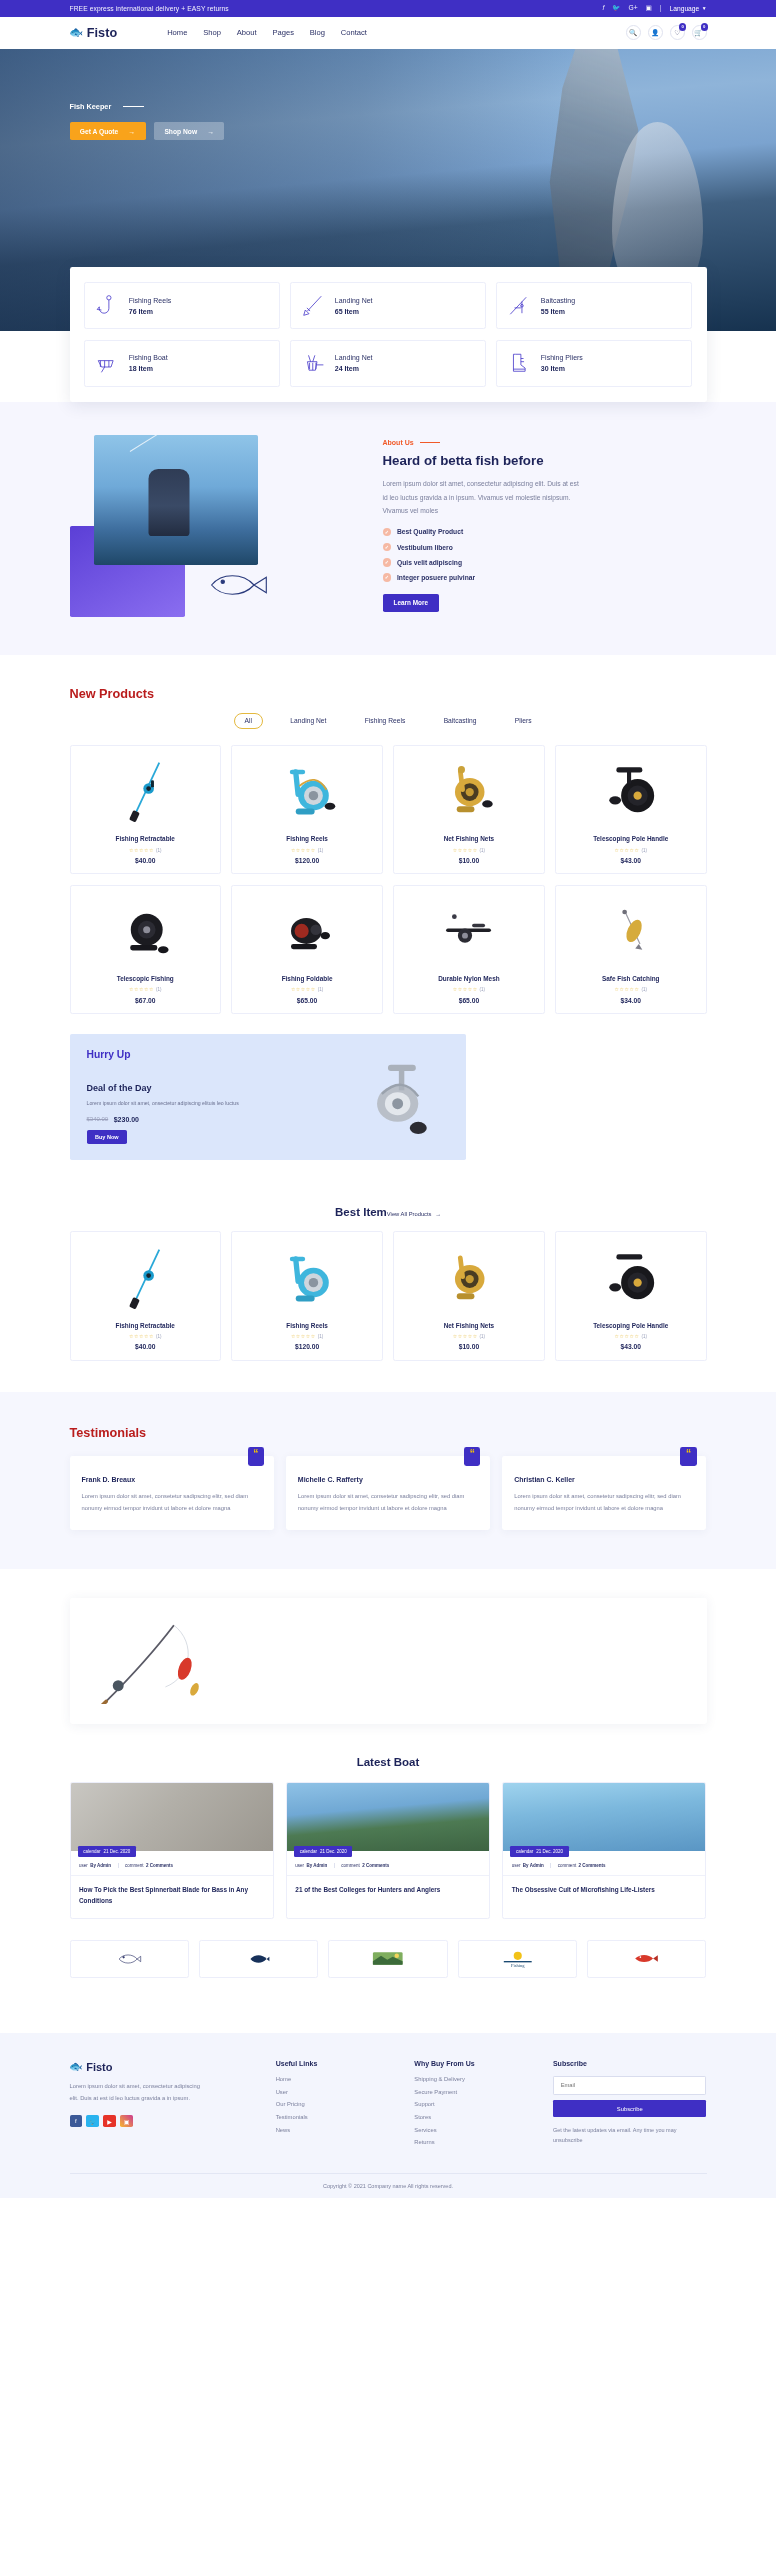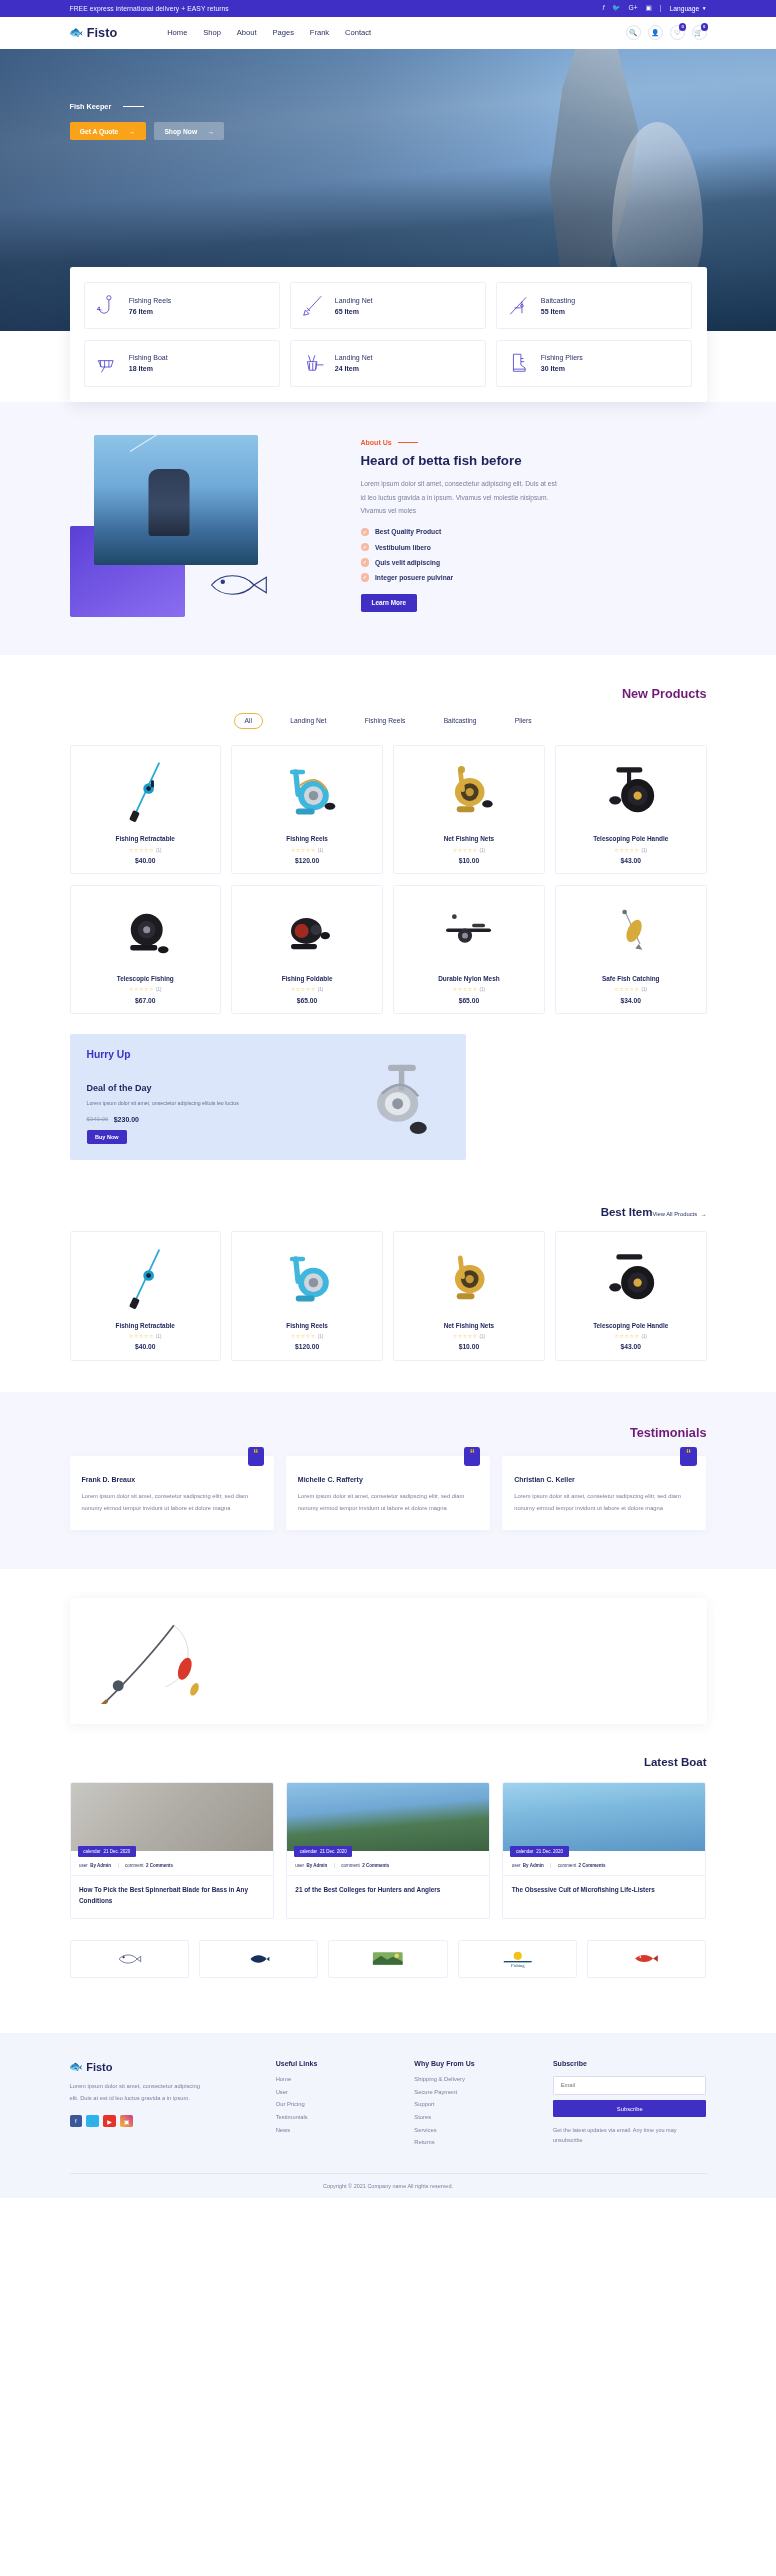--- a/index.html
+++ b/index.html
@@ -91,21 +91,21 @@
   .cat-card {
     border:0.6px solid #eceefa; border-radius:2.4px; padding:9.7px 8.5px;
     display:flex; align-items:center; gap:9.7px; min-height:47px; cursor:pointer; background:#fff;
   }
   .cat-ico { width:25.5px; height:25.5px; color:#4436c9; flex-shrink:0; }
   .cat-name { font-size:7px; color:#2b3166; margin-bottom:3.6px; }
   .cat-count { font-size:7px; font-weight:bold; color:#1d2359; }
 
   
   .about-sect { background:#f6f6fe; padding:33px 0 38px; }
-  .about-grid { display:flex; align-items:flex-start; }
+  .about-grid { display:flex; gap:22px; align-items:flex-start; }
   .about-visual { position:relative; width:291px; height:182px; }
   .av-purple {
     position:absolute; left:0; bottom:0; width:115px; height:91px;
     background:linear-gradient(150deg,#5b3fd6,#8a6ef0); border-radius:1.8px;
   }
   .av-yellow-sm { position:absolute; left:72px; top:13.3px; width:23px; height:23px; background:#f7c600; }
   .av-yellow-bg { position:absolute; left:106px; top:90px; width:28px; height:28px; background:#f7c600; }
   .av-photo {
     position:absolute; left:24px; top:0; width:164px; height:130px; border-radius:1.8px; overflow:hidden;
     background:linear-gradient(180deg,#8fc4e8 0%,#6fa9d8 40%,#3f6f9f 72%,#1f4768 100%);
@@ -132,21 +132,21 @@
   .feat-list { list-style:none; margin-bottom:12px; }
   .feat-list li { display:flex; align-items:center; gap:6px; margin-bottom:6.7px; font-size:6.7px; font-weight:bold; color:#2b3166; }
   .chk {
     width:8.5px; height:8.5px; border-radius:50%; background:#f6b9a4; color:#fff;
     display:flex; align-items:center; justify-content:center; font-size:4.9px; flex-shrink:0;
   }
   .btn-indigo { background:#3f2fc4; color:#fff; font-size:6.4px; font-weight:600; padding:5.5px 11px; border:0; border-radius:1.8px; cursor:pointer; }
 
   
   .sect { padding:31.5px 0; }
-  h2.center-h { text-align:right; font-size:12.7px; font-weight:bold; color:#701a75; margin-bottom:12px; }
+  h2.center-h { text-align:left; font-size:12.7px; font-weight:bold; color:#b91c1c; margin-bottom:12px; }
   .tabs { display:flex; justify-content:center; gap:17px; margin-bottom:15.8px; }
   .tab { font-size:6.7px; color:#2b3166; padding:3.6px 9.7px; border-radius:12px; cursor:pointer; border:0.6px solid transparent; }
   .tab.active { border-color:#e4b93f; color:#2b3166; }
 
   
   .pgrid { display:grid; grid-template-columns:repeat(4,1fr); gap:10.3px; }
   .pcard {
     border:0.6px solid #eceefa; border-radius:2.4px; background:#fff;
     padding:11px 6px 9.7px; text-align:center; cursor:pointer;
   }
@@ -173,21 +173,21 @@
   .promo-reel { position:absolute; right:18px; top:50%; transform:translateY(-50%); }
   .promo-orange {
     background:#f4511e; border-radius:1.8px; color:#fff; padding:14.6px 15.8px; min-height:106px;
   }
   .promo-orange .s1 { font-size:12px; font-weight:bold; line-height:1.15; }
   .promo-orange .s2 { font-size:8.5px; font-weight:300; margin:1.2px 0 0.6px; }
   .promo-orange .s3 { font-size:12px; font-weight:bold; margin-bottom:6.7px; }
   .promo-orange p { font-size:5.2px; line-height:2; opacity:.96; }
 
   
-  .sect-head { display:flex; align-items:baseline; justify-content:flex-end; margin-bottom:13.3px; }
+  .sect-head { display:flex; align-items:baseline; justify-content:center; margin-bottom:13.3px; }
   .sect-head h2 { font-size:11.5px; font-weight:bold; color:#1d2359; }
   .viewall { font-size:5.8px; color:#2b3166; display:flex; align-items:center; gap:3.6px; cursor:pointer; text-decoration:none; }
 
   
   .testi-sect { background:#f6f7fe; padding:34px 0 39px; }
   .tgrid { display:grid; grid-template-columns:repeat(3,1fr); gap:12px; margin-top:15.8px; }
   .tcard { background:#fff; border-radius:2.4px; padding:14.6px 12px 15.8px; position:relative; box-shadow:0 1.2px 8.5px rgba(45,50,100,.05); }
   .tquote {
     position:absolute; right:9.7px; top:-9.7px; width:16.4px; height:19.4px; background:#3f2fc4;
     border-radius:2.4px; color:#f7c600; font-size:10.3px; font-weight:bold;
@@ -292,21 +292,21 @@
   <div class="wrap">
     <div class="logo">
       <span class="logo-mark">🐟</span>
       <span>Fisto</span>
     </div>
     <nav class="primary">
       <a>Home</a>
       <a>Shop</a>
       <a>About</a>
       <a>Pages</a>
-      <a>Frank</a>
+      <a>Blog</a>
       <a>Contact</a>
     </nav>
     <div class="head-actions">
       <div class="circ-btn">
         <span>🔍</span>
       </div>
       <div class="circ-btn">
         <span>👤</span>
       </div>
       <div class="circ-btn">

